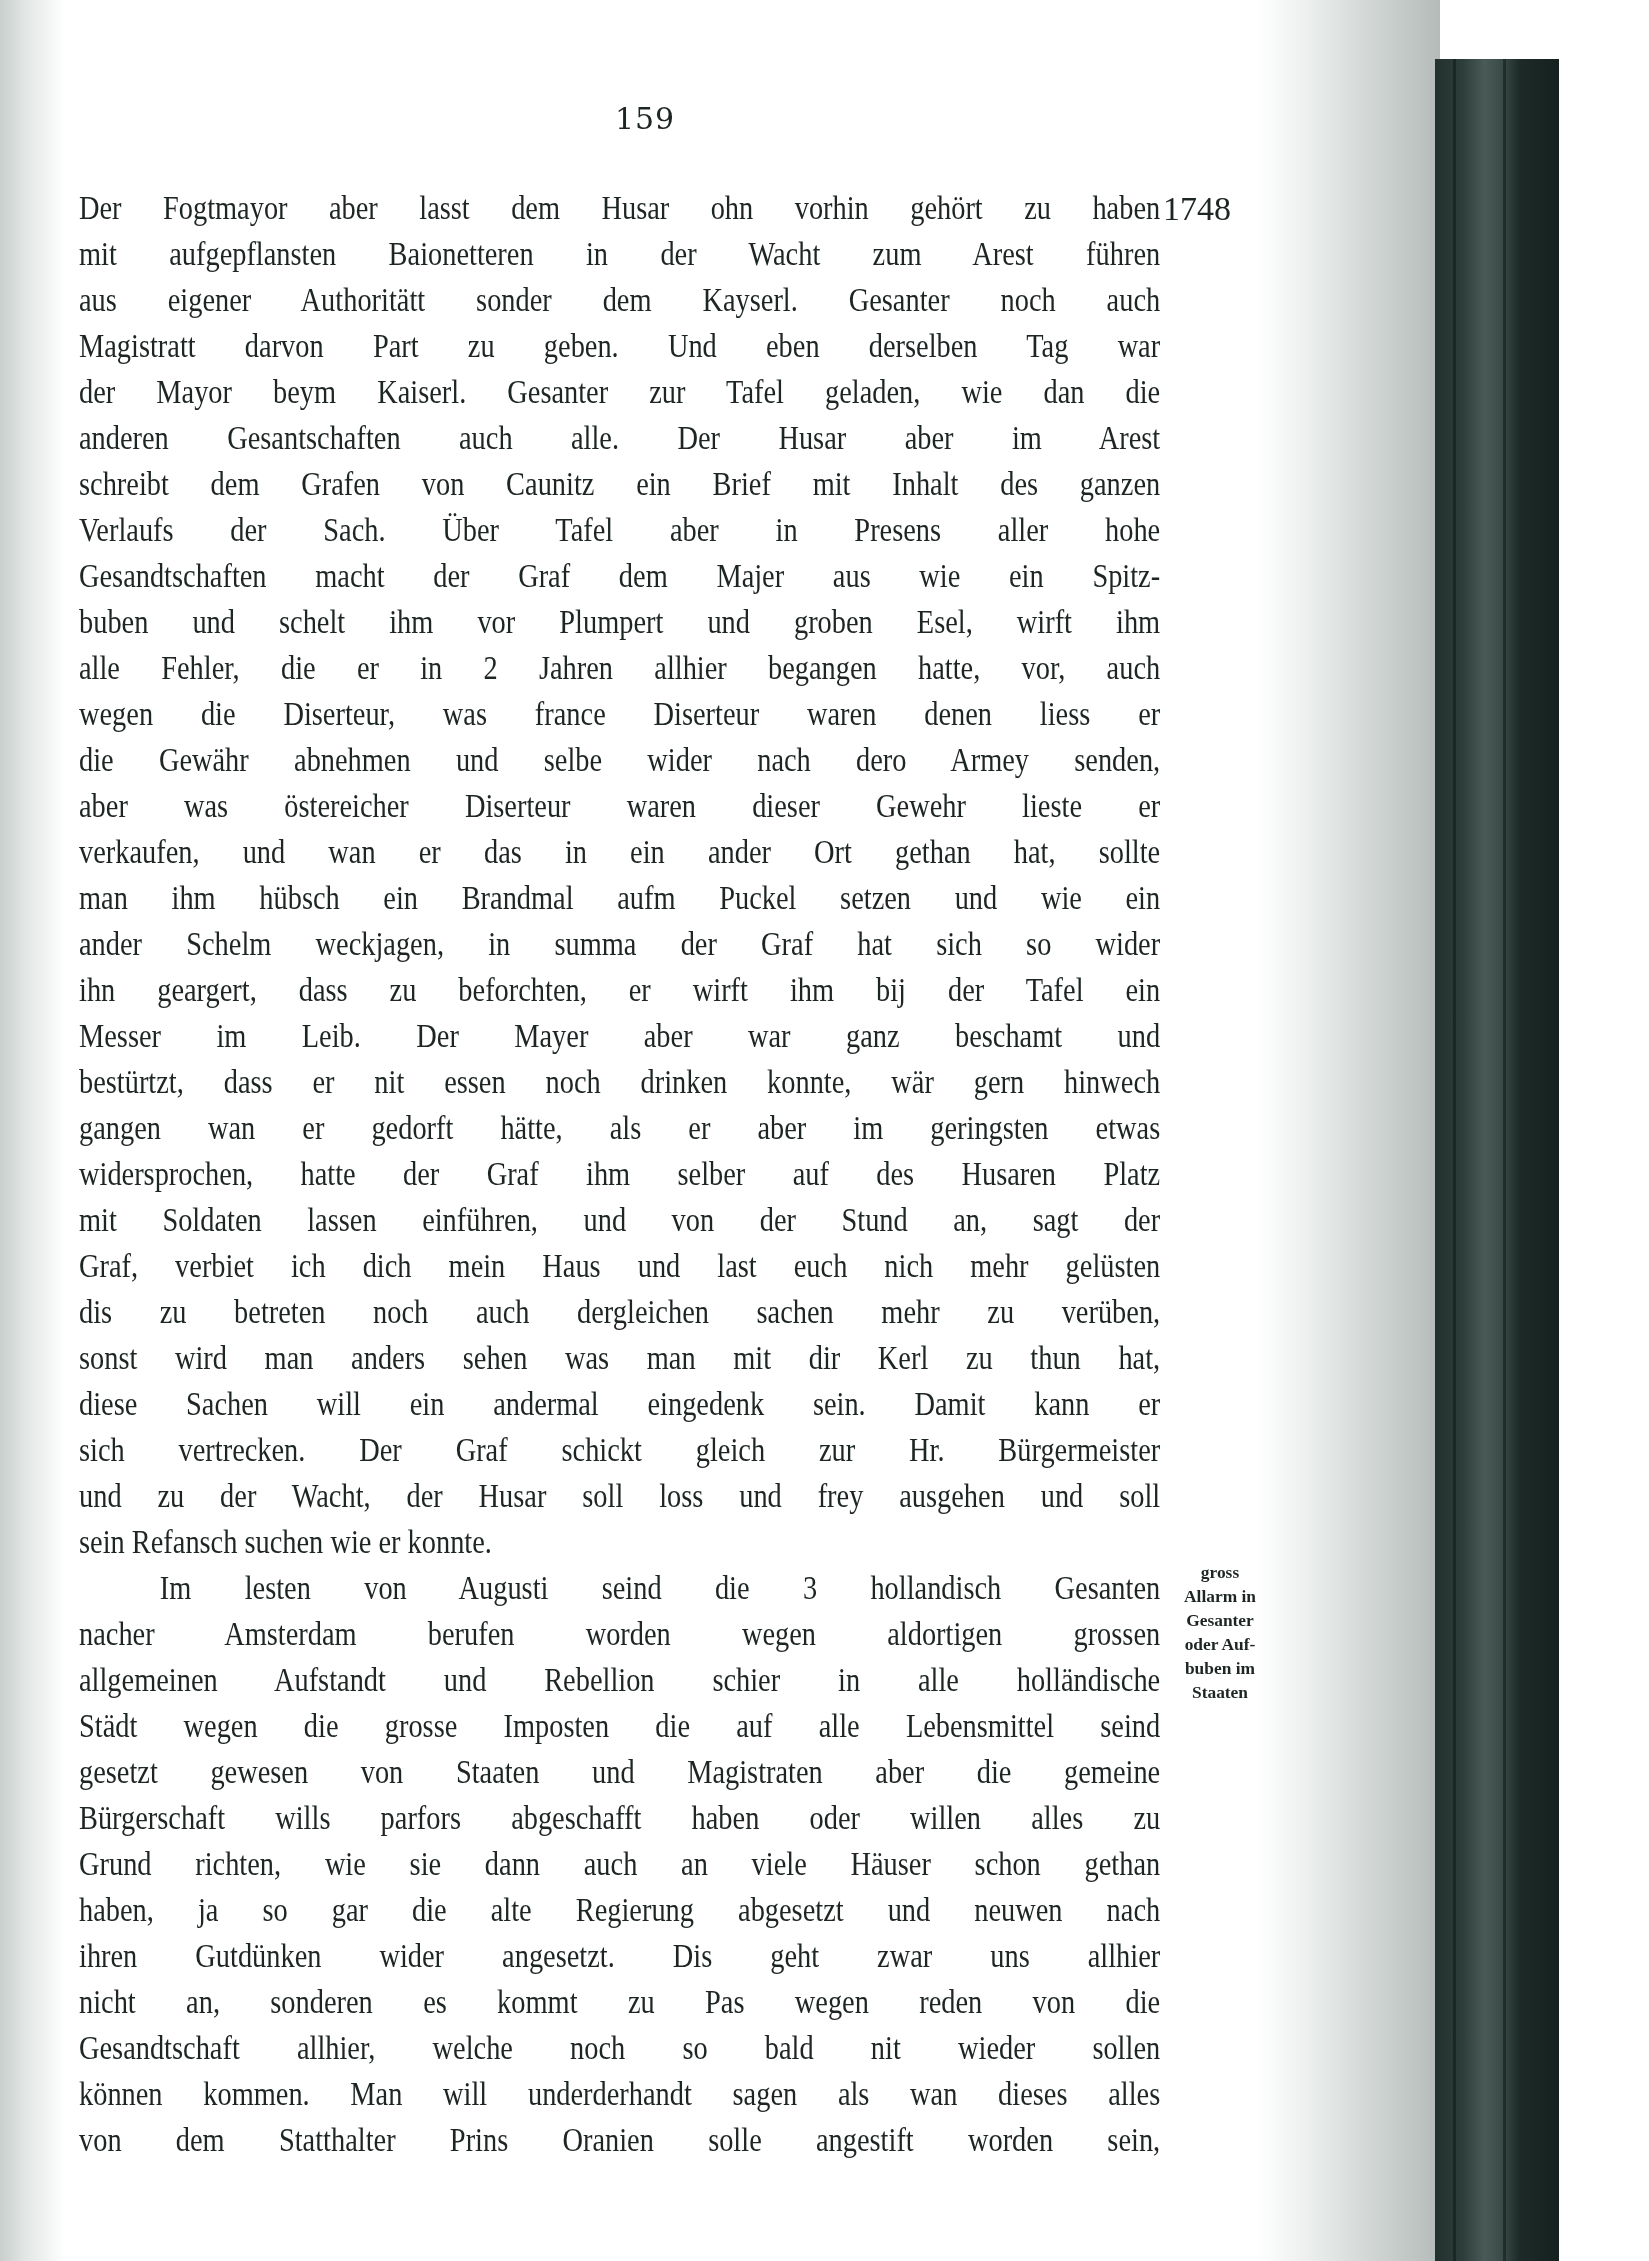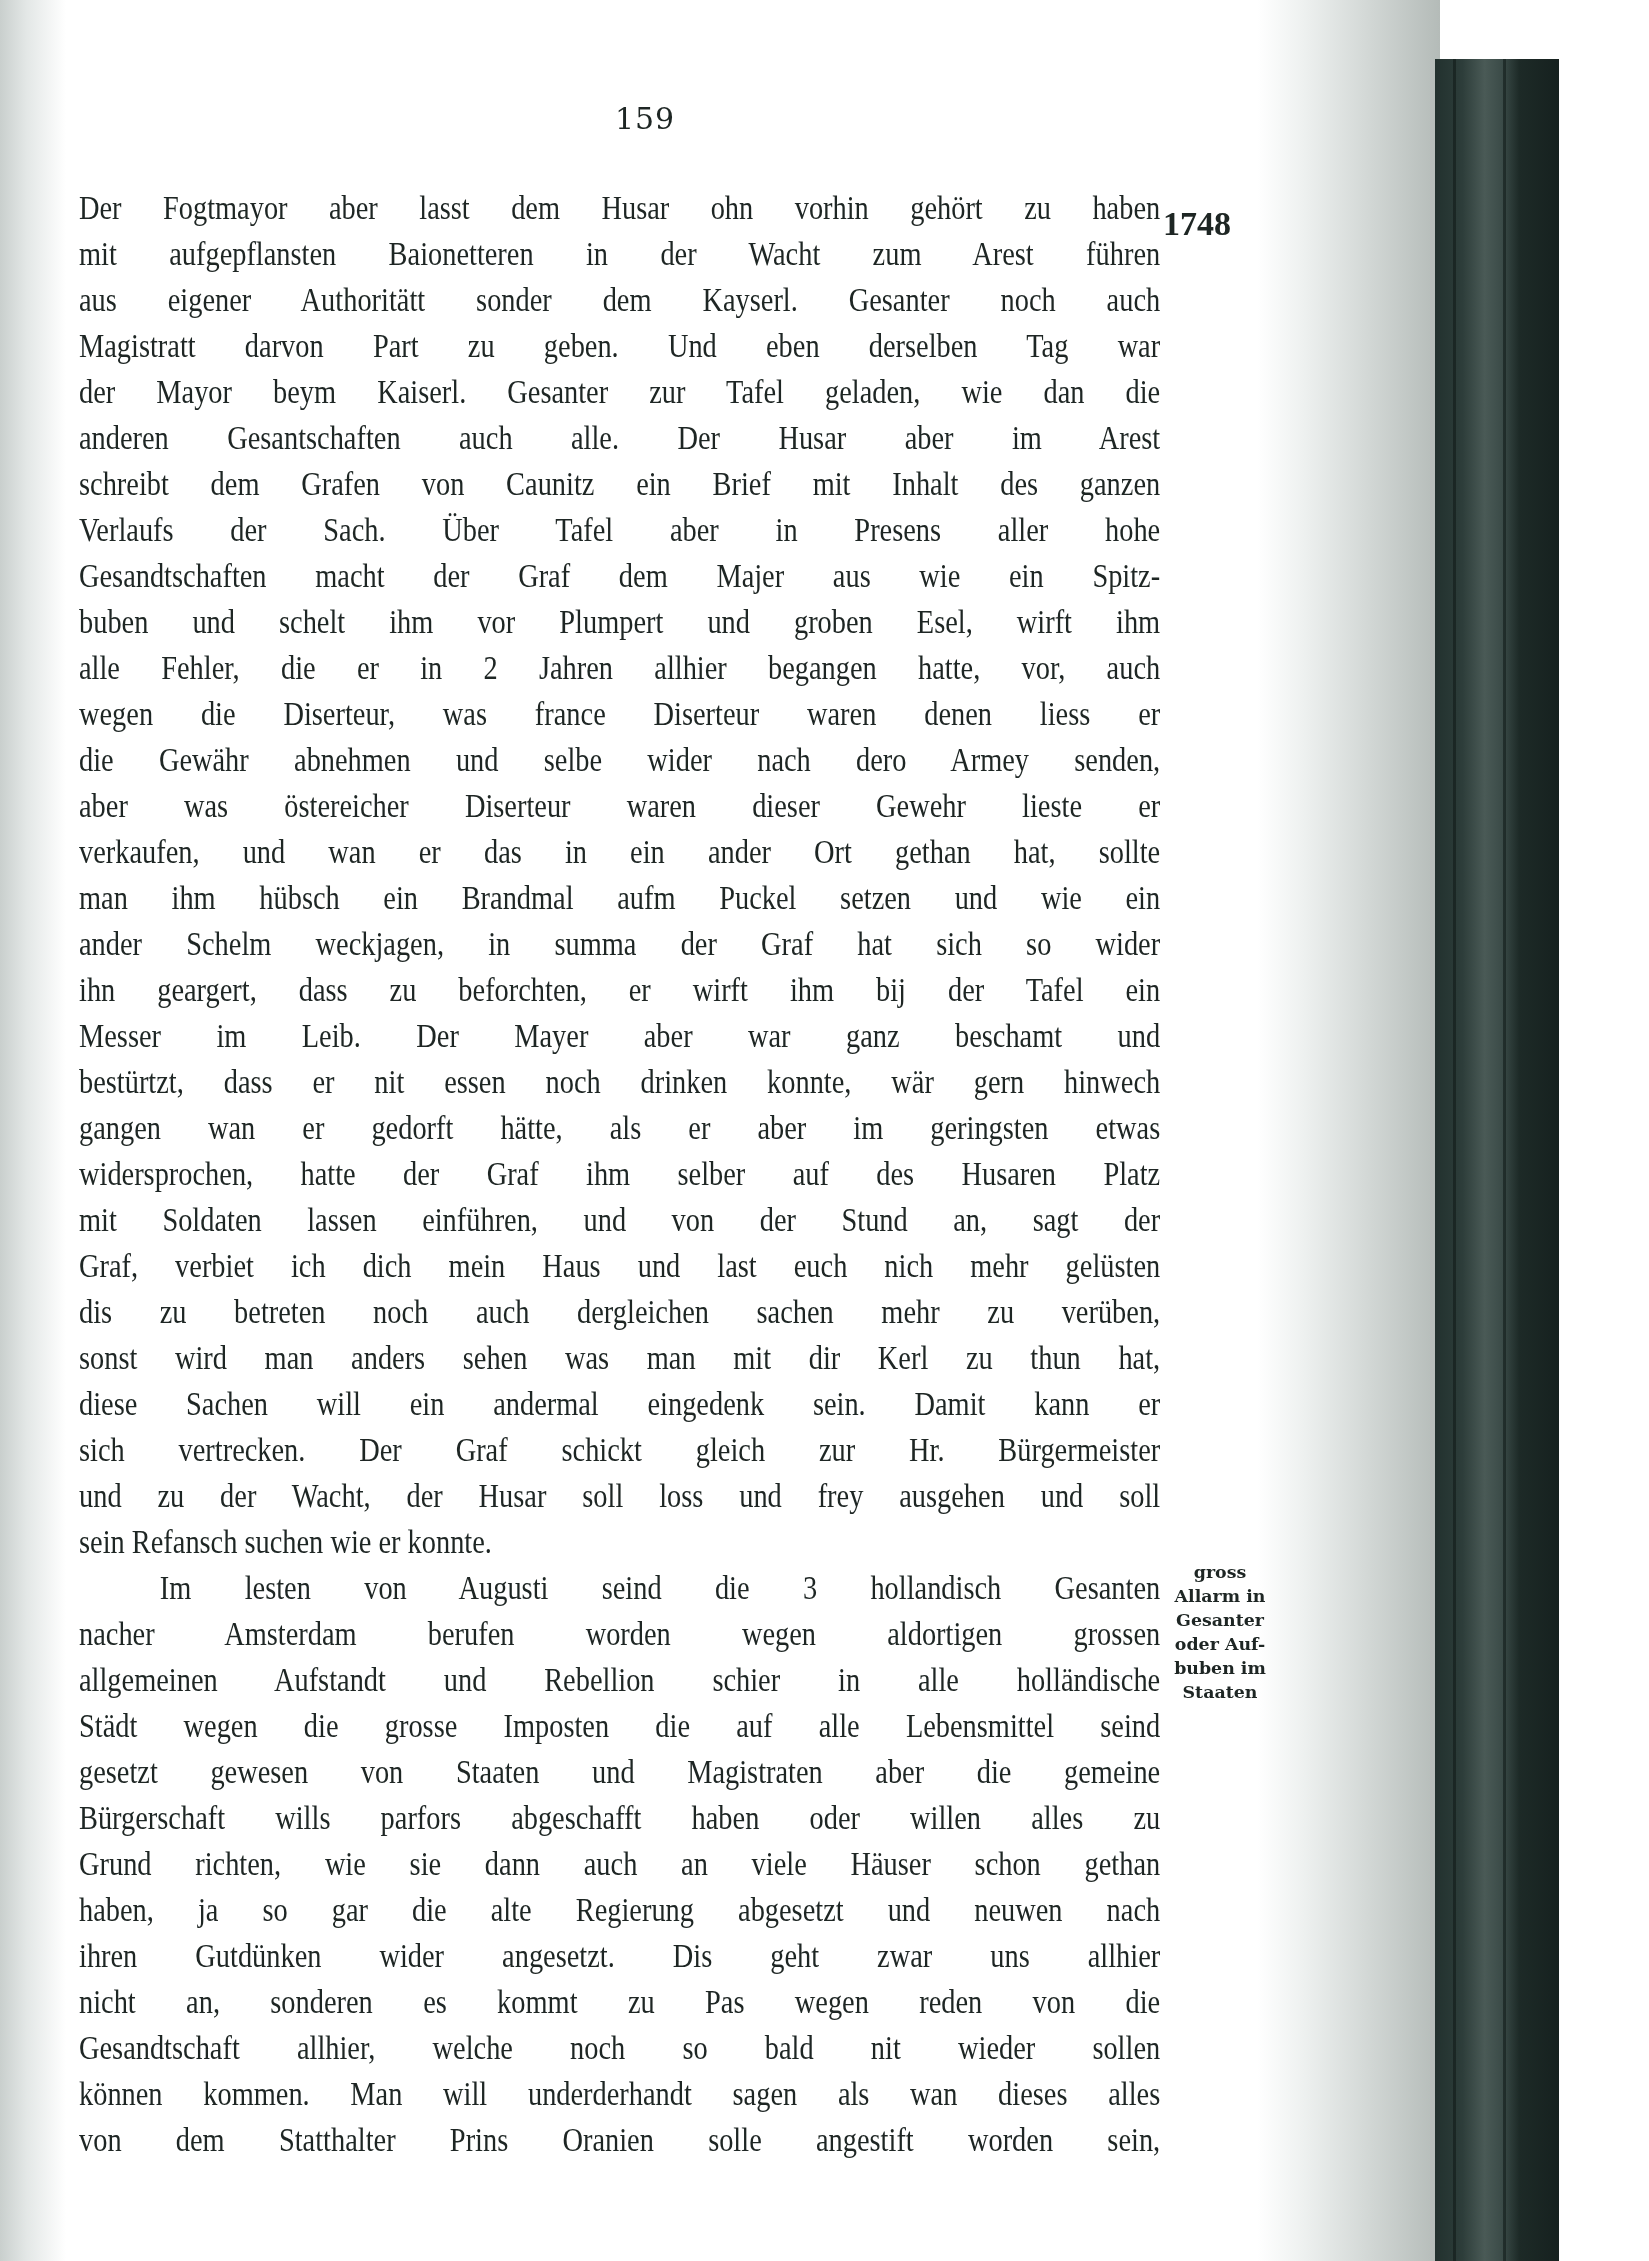--- a/index.html
+++ b/index.html
@@ -33,29 +33,28 @@
   }
   .line {
     height: 46px; line-height: 46px; font-size: 33px; white-space: nowrap;
     text-align: justify; text-align-last: justify;
     font-family: "Liberation Serif", "DejaVu Serif", serif;
     transform: scaleX(0.86); transform-origin: left center; width: 116.3%;
   }
   .line.indent { padding-left: 94px; box-sizing: border-box; }
   .line.last { text-align-last: left; }
   .margin-year {
-    position: absolute; left: 1163px; top: 205px; font-size: 34px;
+    position: absolute; left: 1163px; top: 190px; font-size: 34px;
     font-family: "Liberation Serif", serif;
-    font-weight: bold;
   }
   .side-note {
     position: absolute; left: 1159px; top: 1560px; width: 122px; text-align: center;
     font-family: "DejaVu Serif", serif; font-weight: bold; font-size: 17.4px; line-height: 24px;
   }
-  .side-note div { white-space: nowrap; }
+  .side-note div { white-space: nowrap; font-family: Liberation Serif, serif; }
 </style>
 </head>
 <body>
 
 <div class="left-shade"></div>
 <div class="right-shade"></div>
 <div class="binding"></div>
 <div class="binding-line" style="left:1453px"></div>
 <div class="binding-line" style="left:1503px"></div>
 

